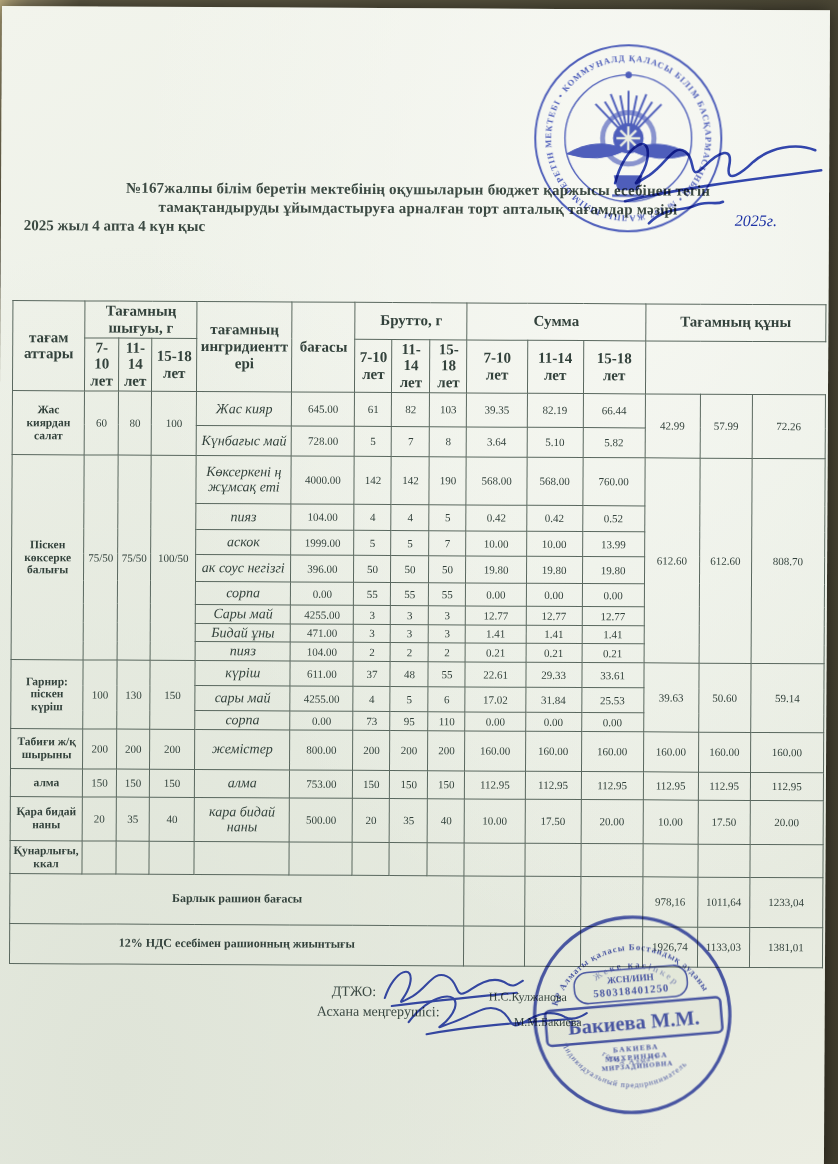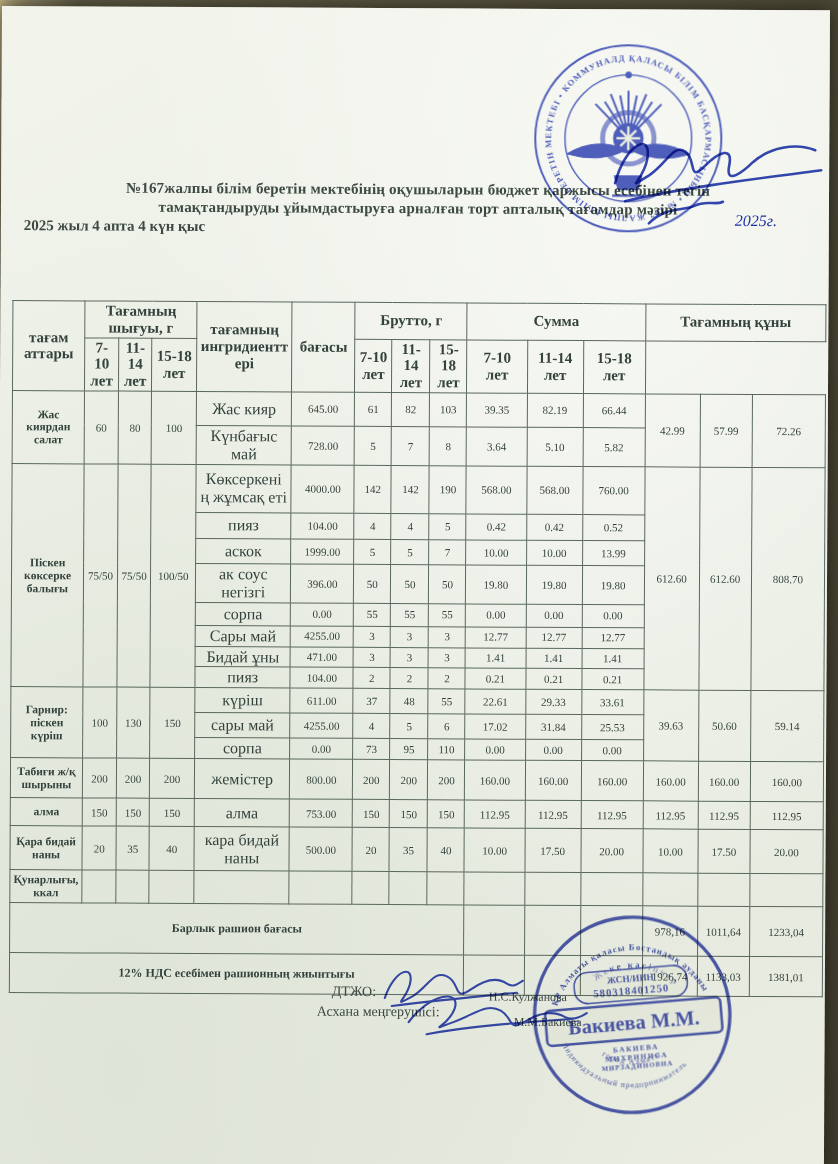--- a/index.html
+++ b/index.html
@@ -30,21 +30,21 @@
     position:absolute;left:12px;top:294px;width:814px;
     border-collapse:collapse;table-layout:fixed;
     font-size:11px;line-height:1.12;color:#33423c;
   }
   table.menu th, table.menu td{
     border:1px solid #5a685f;padding:1px 3px;overflow:hidden;word-wrap:break-word;
     vertical-align:middle;text-align:center;background:transparent;
   }
   table.menu th{font-weight:bold;font-size:15px;}
   td.dish{font-weight:bold;text-align:left;vertical-align:top;font-size:11.5px;padding-top:2px;}
-  td.ing{text-align:left;font-size:16px;}
+  td.ing{text-align:left;font-size:14px;font-style:italic;}
   td.num{text-align:center;}
   td.topv{vertical-align:top;padding-top:3px;}
   td.total-label{font-weight:bold;text-align:left;font-size:12px;vertical-align:top;padding-top:4px;}
   .sig-label{position:absolute;font-size:14px;color:#3a4842;}
   .sig-name{position:absolute;font-size:12px;color:#3a4842;}
   .stamp{position:absolute;mix-blend-mode:multiply;opacity:.82;filter:blur(.4px);}
   .ink{position:absolute;mix-blend-mode:multiply;}
   .hand-date{font-style:italic;}
 </style>
 </head>

